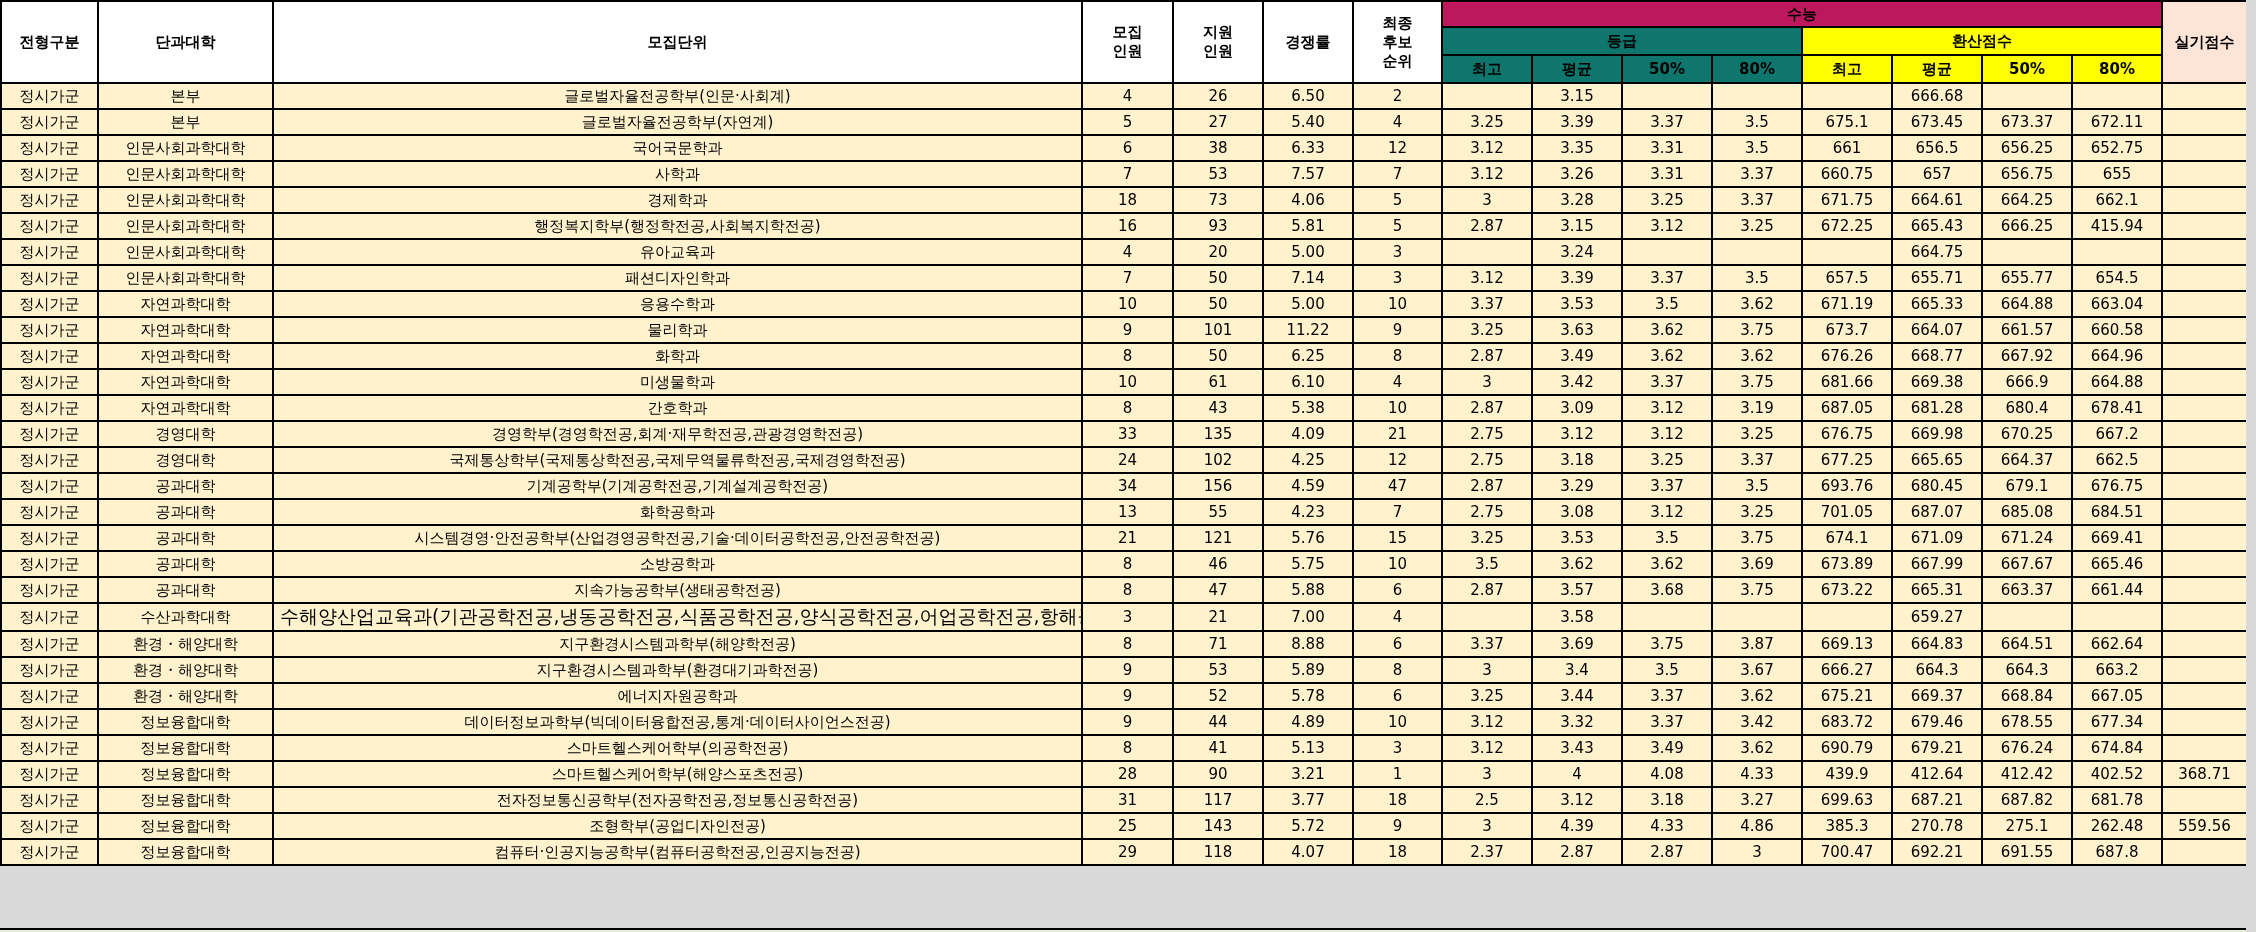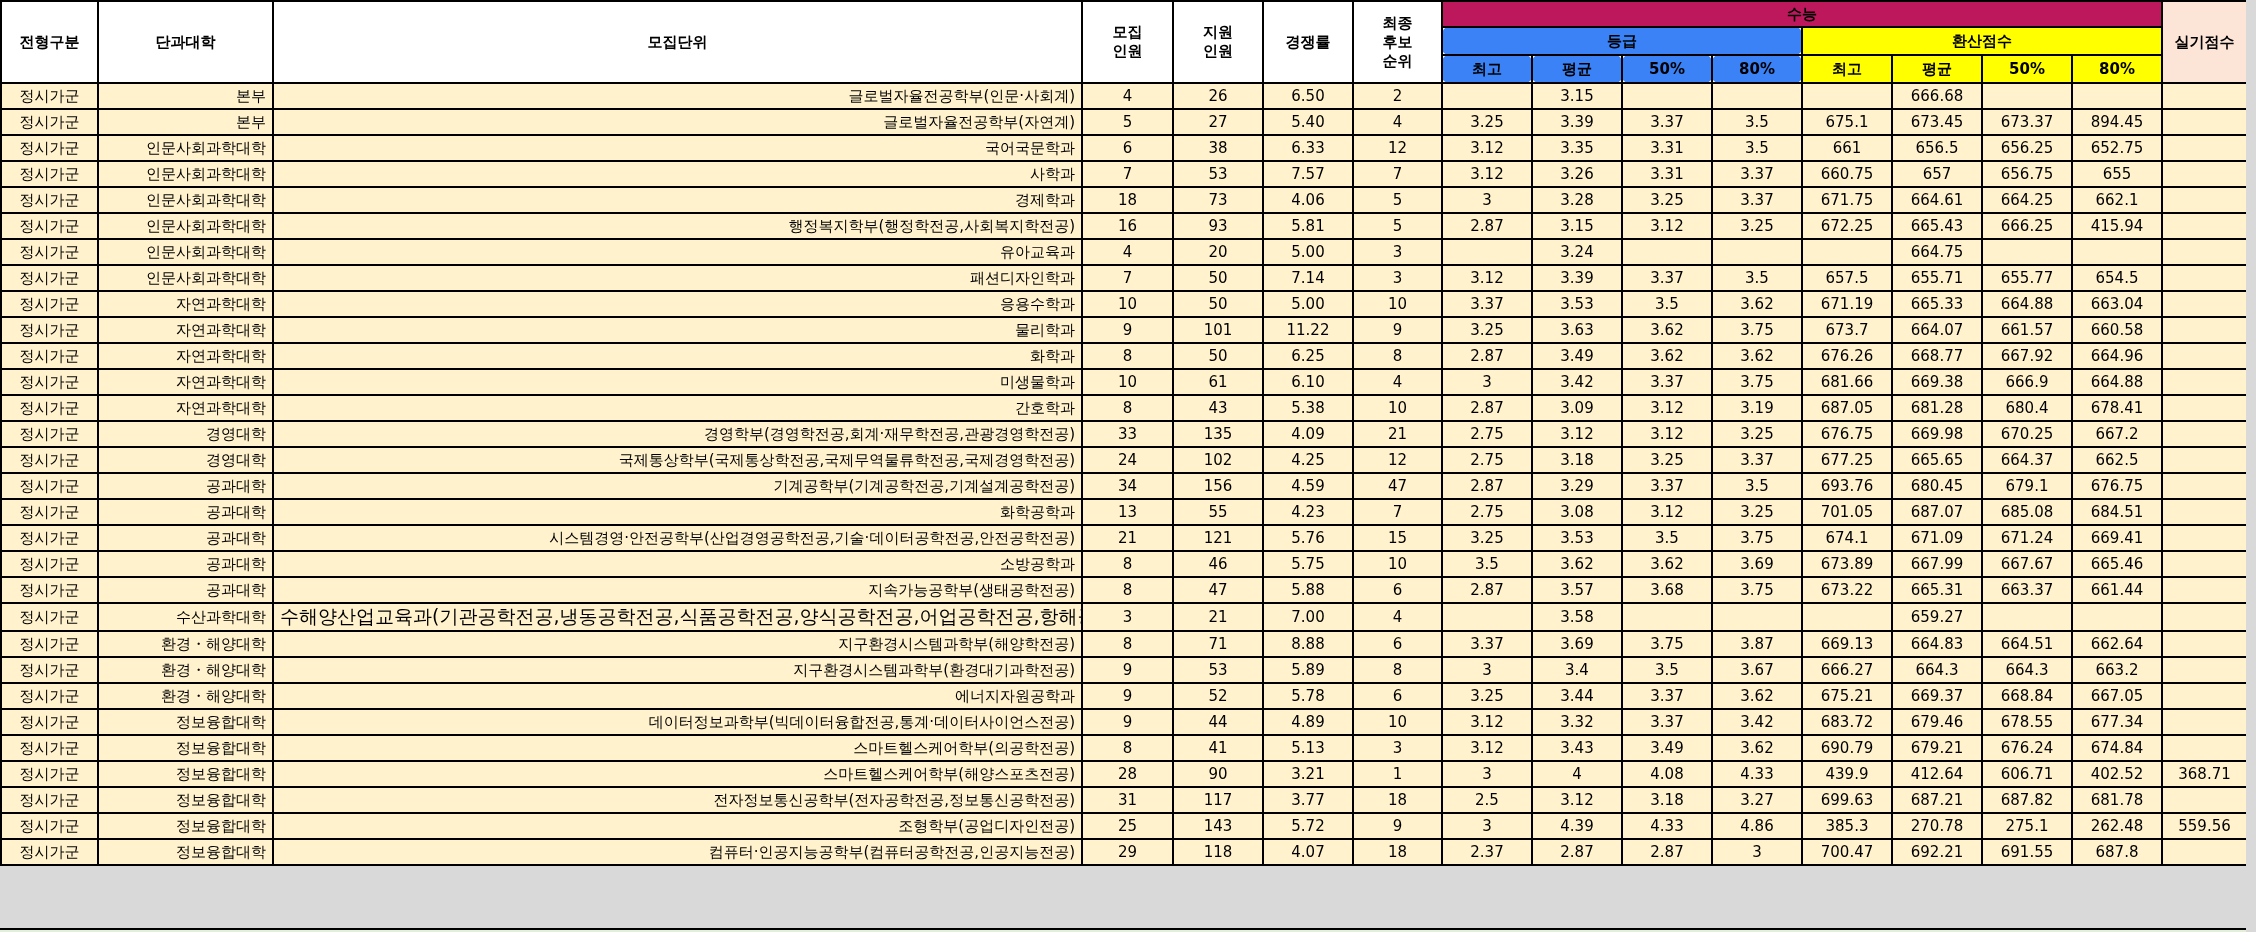--- a/index.html
+++ b/index.html
@@ -2,26 +2,26 @@
 <html><head>
 <meta charset="utf-8">
 <style>
   html, body { margin:0; padding:0; }
   body { width:2256px; height:932px; overflow:hidden; background:#d9d9d9; font-family:"DejaVu Sans","Liberation Sans",sans-serif; }
   .sheet { position:absolute; left:0; top:0; width:2246px; background:#fff; }
   table { border-collapse:collapse; table-layout:fixed; width:2246px; }
   td, th { border:2px solid #000; padding:0 6px; height:26px; font-size:15px; color:#000; white-space:nowrap; overflow:hidden; }
   th { font-weight:bold; text-align:center; background:#fff; font-size:15px; }
   th.suneung { background:#be185d; height:24px; }
-  th.grade { background:#3b82f6;border-radius:7px; }
+  th.grade { background:#0f766e; }
   th.score { background:#ffff00;text-align:center; }
   th.practical { background:#fce4d6; }
   tbody td { background:#fff2cc; height:24px; }
   td.c { text-align:center; }
-  td.l { text-align:right;margin-left:38px; }
+  td.l { text-align:center;margin-left:38px; }
   td.unit-small { font-size:19px; }
   .right-strip { position:absolute; left:2246px; top:0; width:10px; height:932px; background:#d9d9d9; }
   .bottom-row { position:absolute; left:0; top:928px; width:2246px; height:4px; background:#e2efda; border-top:2px solid #000; }
 </style>
 </head>
 <body>
 
 <div class="sheet">
   <table>
     <colgroup>
@@ -96,21 +96,21 @@
           <td class="c">27</td>
           <td class="c">5.40</td>
           <td class="c">4</td>
           <td class="c">3.25</td>
           <td class="c">3.39</td>
           <td class="c">3.37</td>
           <td class="c">3.5</td>
           <td class="c">675.1</td>
           <td class="c">673.45</td>
           <td class="c">673.37</td>
-          <td class="c">894.45</td>
+          <td class="c">672.11</td>
           <td class="c"></td>
         </tr>
         <tr>
           <td class="c">정시가군</td>
           <td class="l">인문사회과학대학</td>
           <td class="l">국어국문학과</td>
           <td class="c">6</td>
           <td class="c">38</td>
           <td class="c">6.33</td>
           <td class="c">12</td>
@@ -545,21 +545,21 @@
           <td class="c">28</td>
           <td class="c">90</td>
           <td class="c">3.21</td>
           <td class="c">1</td>
           <td class="c">3</td>
           <td class="c">4</td>
           <td class="c">4.08</td>
           <td class="c">4.33</td>
           <td class="c">439.9</td>
           <td class="c">412.64</td>
-          <td class="c">606.71</td>
+          <td class="c">412.42</td>
           <td class="c">402.52</td>
           <td class="c">368.71</td>
         </tr>
         <tr>
           <td class="c">정시가군</td>
           <td class="l">정보융합대학</td>
           <td class="l">전자정보통신공학부(전자공학전공,정보통신공학전공)</td>
           <td class="c">31</td>
           <td class="c">117</td>
           <td class="c">3.77</td>

